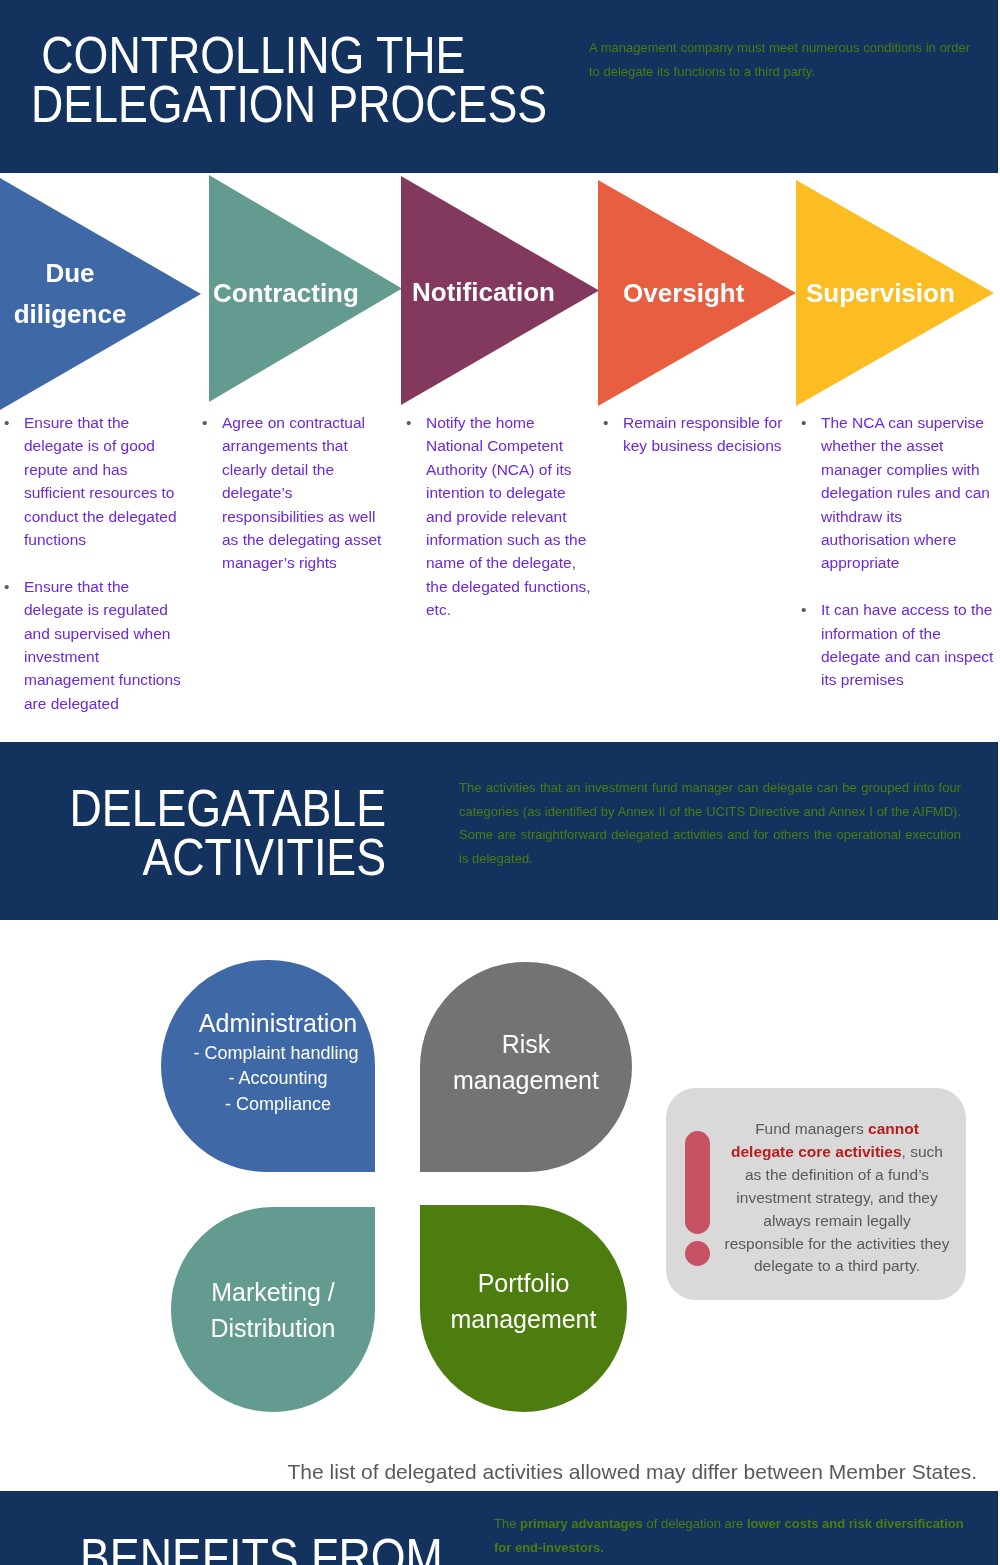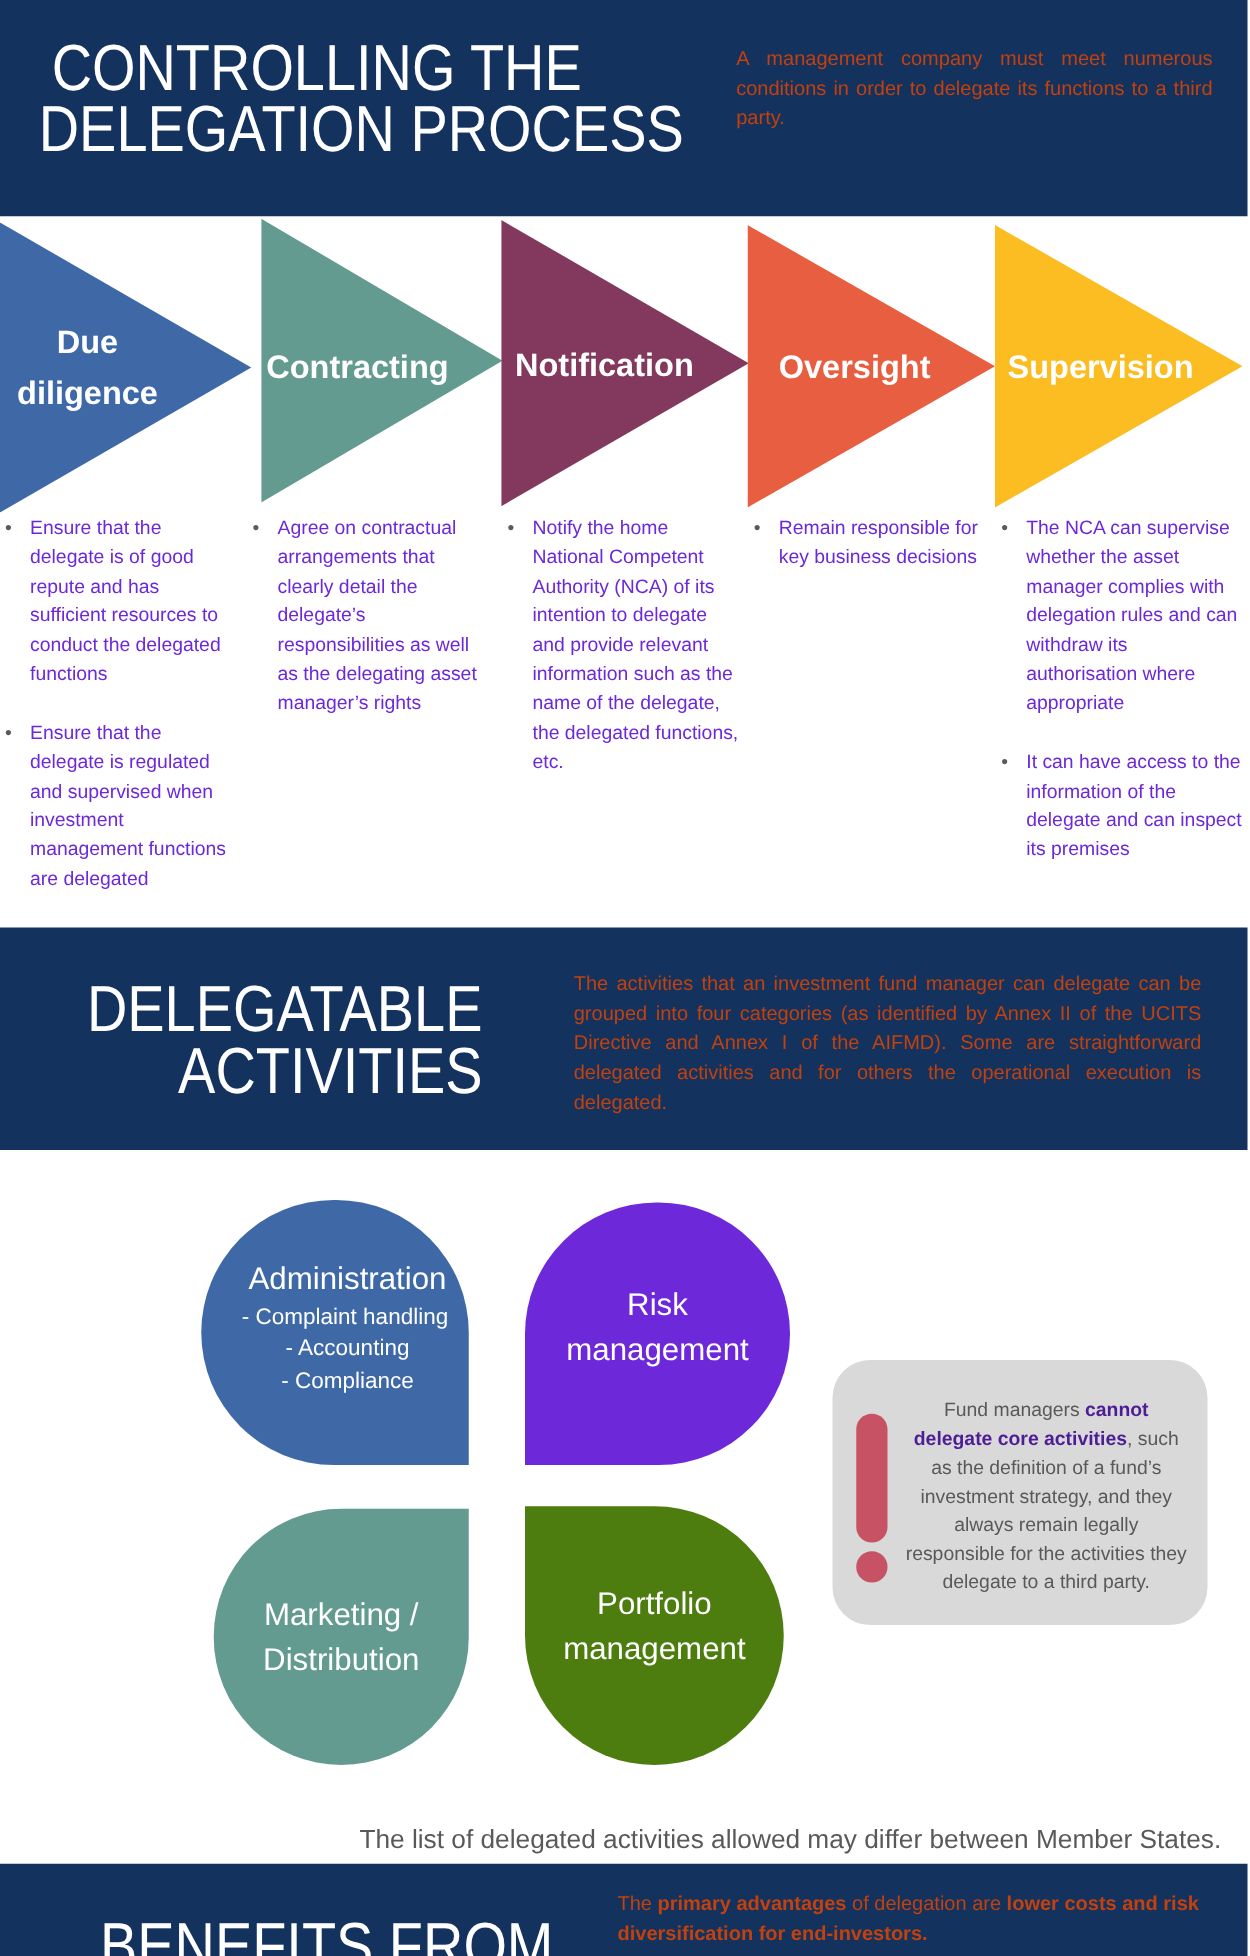--- a/index.html
+++ b/index.html
@@ -16,21 +16,21 @@
       font-family: "Liberation Sans", sans-serif;
       text-transform: uppercase; white-space: nowrap;
       transform-origin: left top;
     }
     .t1 { left: 31px; top: 31px; font-size: 52px; line-height: 49px; transform: scaleX(0.86); }
     .t1 .l1 { display: block; padding-left: 12px; }
     .t2 { right: 614px; top: 784px; font-size: 52px; line-height: 49px; text-align: right; transform: scaleX(0.86); transform-origin: right top; }
     .t3 { left: 80px; top: 1533px; font-size: 52px; line-height: 49px; transform: scaleX(0.86); }
 
     .band-text {
-      position: absolute; color: #c2410c; font-size: 16px; line-height: 23.7px;
+      position: absolute; color: #4d7c0f; font-size: 13px; line-height: 23.7px;
       text-align: justify; font-family: "Liberation Sans", sans-serif;
     }
     .bt1 { left: 589px; top: 36px; width: 381px; }
     .bt2 { left: 459px; top: 776px; width: 502px; text-align-last: left; }
     .bt3 { left: 494px; top: 1512px; width: 480px; text-align: left; }
     .band-text b { font-weight: 700; }
 
     
     .arrow { position: absolute; }
     .arrow svg { position: absolute; left: 0; top: 0; width: 100%; height: 100%; }
@@ -52,21 +52,21 @@
     .note {
       position: absolute; left: 666px; top: 1088px; width: 300px; height: 212px;
       background: #d9d9d9; border-radius: 30px;
     }
     .excl-bar { position: absolute; left: 19px; top: 43px; width: 25px; height: 103px; border-radius: 13px; background: #c75264; }
     .excl-dot { position: absolute; left: 19px; top: 153px; width: 25px; height: 25px; border-radius: 50%; background: #c75264; }
     .note-text {
       position: absolute; left: 58px; top: 30px; width: 226px; text-align: center;
       font-size: 15.5px; line-height: 22.9px; color: #595959;
     }
-    .note-text b { font-weight: 700; color: #4c1d95; }
+    .note-text b { font-weight: 700; color: #b91c1c; }
 
     .footnote { position: absolute; right: 23px; top: 1460px; font-size: 21px; color: #595959; white-space: nowrap; }
   </style>
 </head>
 <body>
 
 <div class="band band-1"></div>
 <div class="big-title t1">
   <span class="l1">CONTROLLING THE</span>
   <span>DELEGATION PROCESS</span>
@@ -141,21 +141,21 @@
   <div>ACTIVITIES</div>
 </div>
 <p class="band-text bt2">The activities that an investment fund manager can delegate can be grouped into four categories (as identified by Annex II of the UCITS Directive and Annex I of the AIFMD). Some are straightforward delegated activities and for others the operational execution is delegated.</p>
 
 <div class="petal" style="left:161px;top:960px;width:214px;height:212px;background:#3f69a6;border-radius:107px 107px 0 107px;padding-bottom:10px;">
   <div class="main" style="margin-left:20px;">Administration</div>
   <div class="sub" style="margin-left:16px;">- Complaint handling</div>
   <div class="sub" style="margin-left:20px;">- Accounting</div>
   <div class="sub" style="margin-left:20px;">- Compliance</div>
 </div>
-<div class="petal" style="left:420px;top:962px;width:212px;height:210px;background:#6d28d9;border-radius:106px 106px 106px 0;padding-bottom:10px;justify-content:center;">
+<div class="petal" style="left:420px;top:962px;width:212px;height:210px;background:#737373;border-radius:106px 106px 106px 0;padding-bottom:10px;justify-content:center;">
   <div class="main">Risk</div>
   <div class="main">management</div>
 </div>
 <div class="petal" style="left:171px;top:1207px;width:204px;height:205px;background:#649b90;border-radius:102px 0 102px 102px;">
   <div class="main">Marketing /</div>
   <div class="main">Distribution</div>
 </div>
 <div class="petal" style="left:420px;top:1205px;width:207px;height:207px;background:#4d7c0f;border-radius:0 104px 104px 104px;padding-bottom:16px;">
   <div class="main">Portfolio</div>
   <div class="main">management</div>

